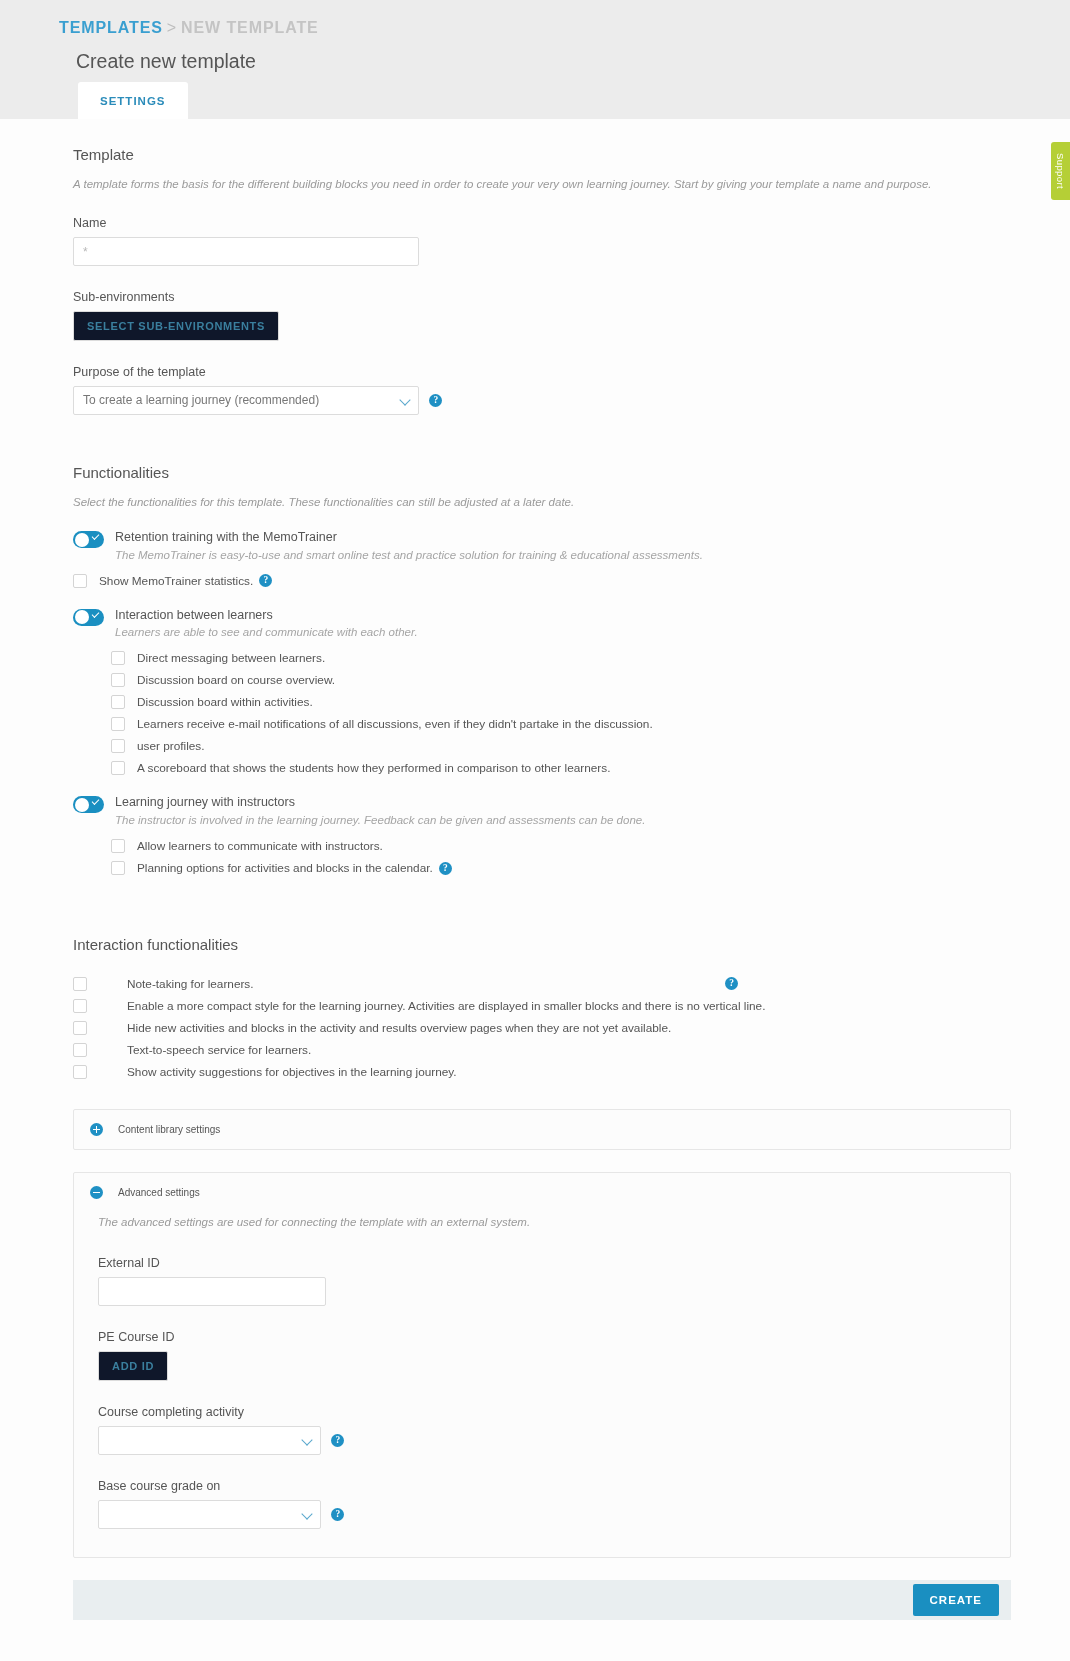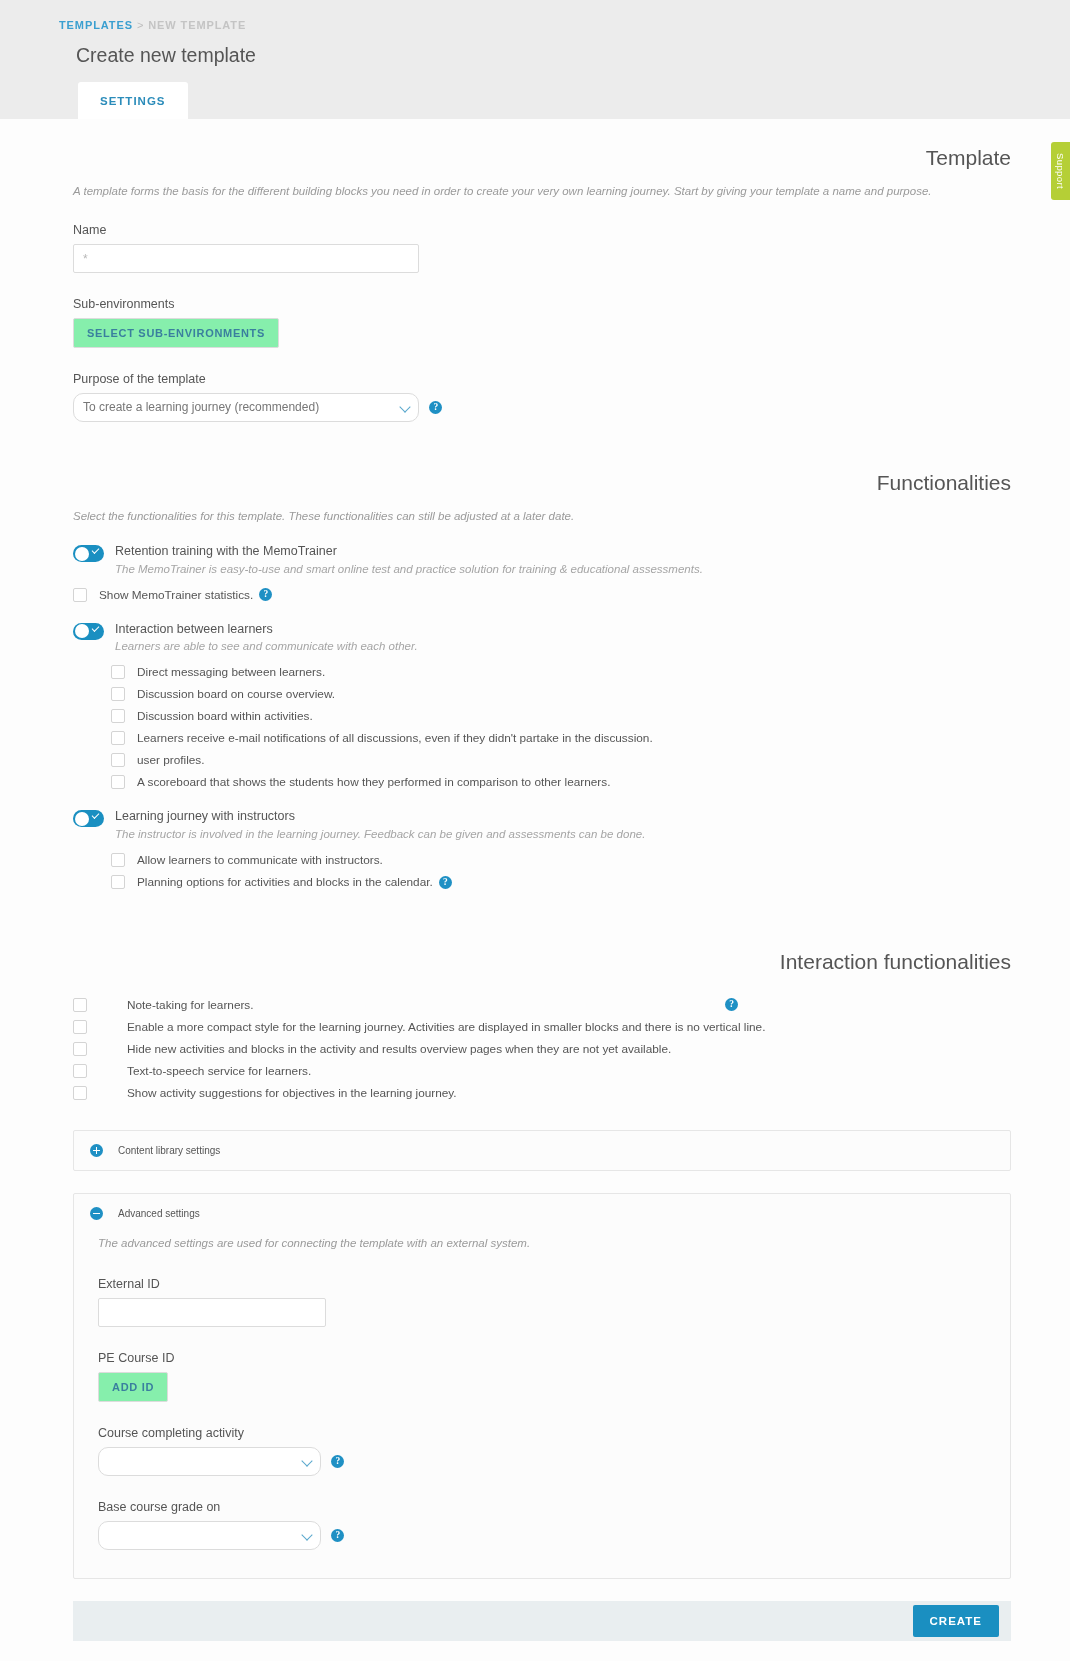--- a/index.html
+++ b/index.html
@@ -13,21 +13,21 @@
 
   
   .page-header {
     background: #ececec;
     height: 119px;
     position: relative;
     padding: 0;
   }
   .breadcrumb {
     padding: 19px 0 0 59px;
-    font-size: 11px;
+    font-size: 16px;
     letter-spacing: .9px;
     font-weight: bold;
   }
   .breadcrumb .crumb-link { color: #3a9fd0; text-transform: uppercase; }
   .breadcrumb .crumb-sep { color: #bdbdbd; margin: 0 4px; font-weight: normal; }
   .breadcrumb .crumb-current { color: #c4c4c4; text-transform: uppercase; }
 
   .page-title {
     margin: 13px 0 0 76px;
     font-size: 19.5px;
@@ -65,26 +65,25 @@
   .support-tab span {
     writing-mode: vertical-rl;
     text-orientation: mixed;
   }
 
   
   .content { padding: 0 0 0 0; background: #fdfdfd; }
   .inner { width: 1070px; padding: 0 59px 0 73px; }
 
   h2.section-title {
-    font-size: 21px;
+    font-size: 15px;
     font-weight: normal;
     color: #555;
     margin: 0;
     padding-top: 27px;
-    text-align: right;
   }
   p.section-desc {
     font-style: italic;
     font-size: 11.5px;
     color: #9a9a9a;
     margin: 13px 0 0 0;
     line-height: 1.4;
   }
 
   .field-label {
@@ -105,36 +104,36 @@
     line-height: 27px;
     outline: none;
     font-family: "Liberation Sans", sans-serif;
   }
   .text-input.small { width: 228px; }
   .text-input::placeholder { color: #b8b8b8; }
 
   .btn-outline {
     display: inline-block;
     border: 1px solid #dcdcdc;
-    background: #86efac;
+    background: #0f172a;
     color: #3a7f9e;
     font-size: 11px;
     font-weight: bold;
     letter-spacing: .7px;
     padding: 8px 13px;
     border-radius: 2px;
     cursor: pointer;
   }
 
   .select-wrap { position: relative; display: inline-block; vertical-align: middle; }
   .select-box {
     width: 346px; height: 29px;
     border: 1px solid #dcdcdc;
     background: #fff;
-    border-radius: 10px;
+    border-radius: 2px;
     font-size: 12px;
     color: #777;
     padding: 0 28px 0 9px;
     line-height: 27px;
     white-space: nowrap; overflow: hidden;
   }
   .select-box.narrow { width: 223px; }
   .chev {
     position: absolute; right: 10px; top: 10px;
     width: 8px; height: 8px;

